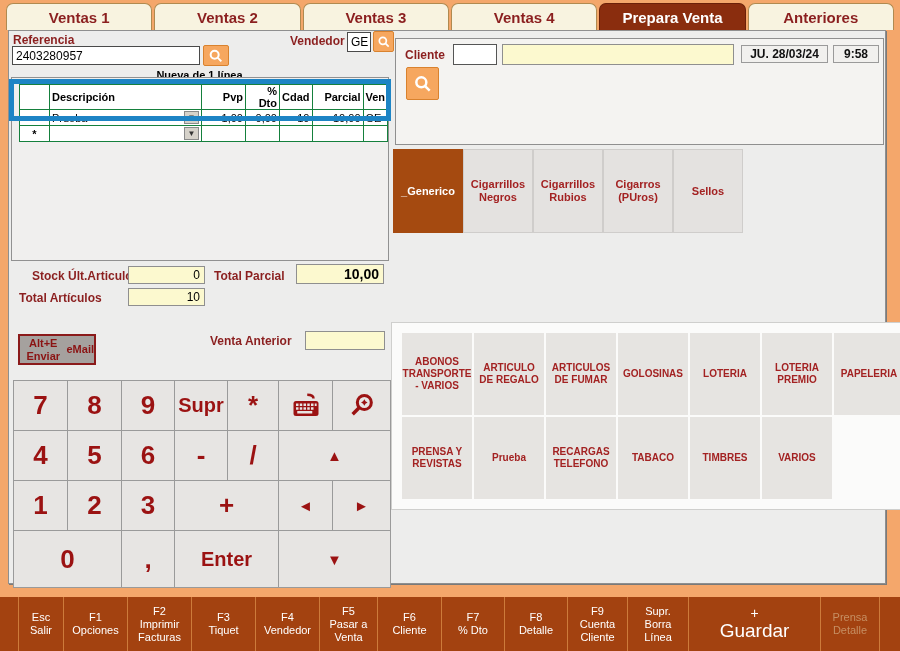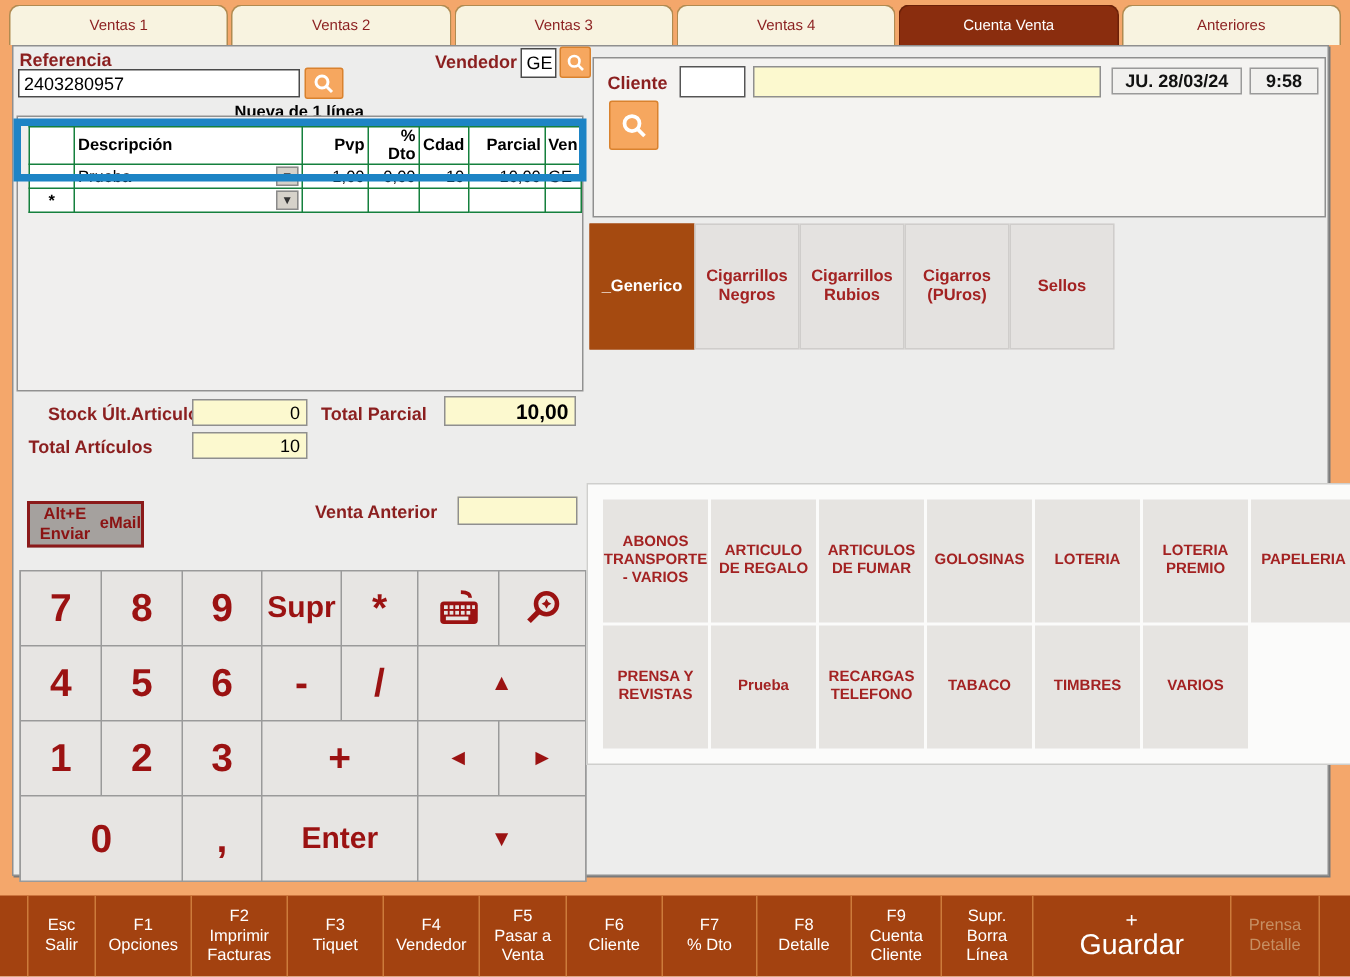--- a/index.html
+++ b/index.html
@@ -2,21 +2,21 @@
 <html><head>
 <meta charset="utf-8">
 <style>
   *{box-sizing:border-box;margin:0;padding:0}
   html,body{width:900px;height:651px}
   body{background:#f4a76b;font-family:"Liberation Sans",sans-serif;position:relative;overflow:hidden}
 
   
   .tabbar{position:absolute;left:6px;top:3px;width:888px;height:27px;display:flex;gap:2px}
   .tab{flex:1;background:#f8f3e0;border:1px solid #b08a50;border-bottom:none;border-radius:7px 7px 0 0;
-       color:#8b1f1f;font-weight:normal;font-size:10px;display:flex;align-items:center;justify-content:center;cursor:default}
+       color:#8b1f1f;font-weight:bold;font-size:15px;display:flex;align-items:center;justify-content:center;cursor:default}
   .tab.active{background:#8a2d0e;color:#fff;border-color:#6b2008}
 
   
   .panel{position:absolute;left:8px;top:30px;width:878px;height:554px;background:#ededec;
          border:1px solid #8f8f8f;box-shadow:1px 1px 0 #7a7a7a}
   .lbl{position:absolute;color:#8b1f1f;font-weight:bold;font-size:12px;white-space:nowrap}
   .yfield{position:absolute;background:#fcf9cf;border:1px solid #8f8f8f;font-size:12px;color:#000;
           text-align:right;padding:1px 4px;line-height:14px}
   .tinput{position:absolute;background:#fff;border:1px solid #4a4a4a;font-size:12px;color:#000;
           font-family:"Liberation Sans",sans-serif;padding:0 3px}
@@ -87,21 +87,21 @@
   svg{display:block}
 </style>
 </head>
 <body>
 
 <div class="tabbar">
   <div class="tab">Ventas 1</div>
   <div class="tab">Ventas 2</div>
   <div class="tab">Ventas 3</div>
   <div class="tab">Ventas 4</div>
-  <div class="tab active">Cuenta Venta</div>
+  <div class="tab active">Prepara Venta</div>
   <div class="tab">Anteriores</div>
 </div>
 
 <div class="panel">
 
   <div class="lbl" style="left:4px;top:2px">Referencia</div>
   <input class="tinput" style="left: 3px; top: 15px; width: 188px; height: 19px;" readonly="" value="2403280957">
   <div class="sbtn" style="left:194px;top:14px;width:26px;height:21px">
     <span>
       <svg width="16" height="16" viewBox="0 0 24 24">

